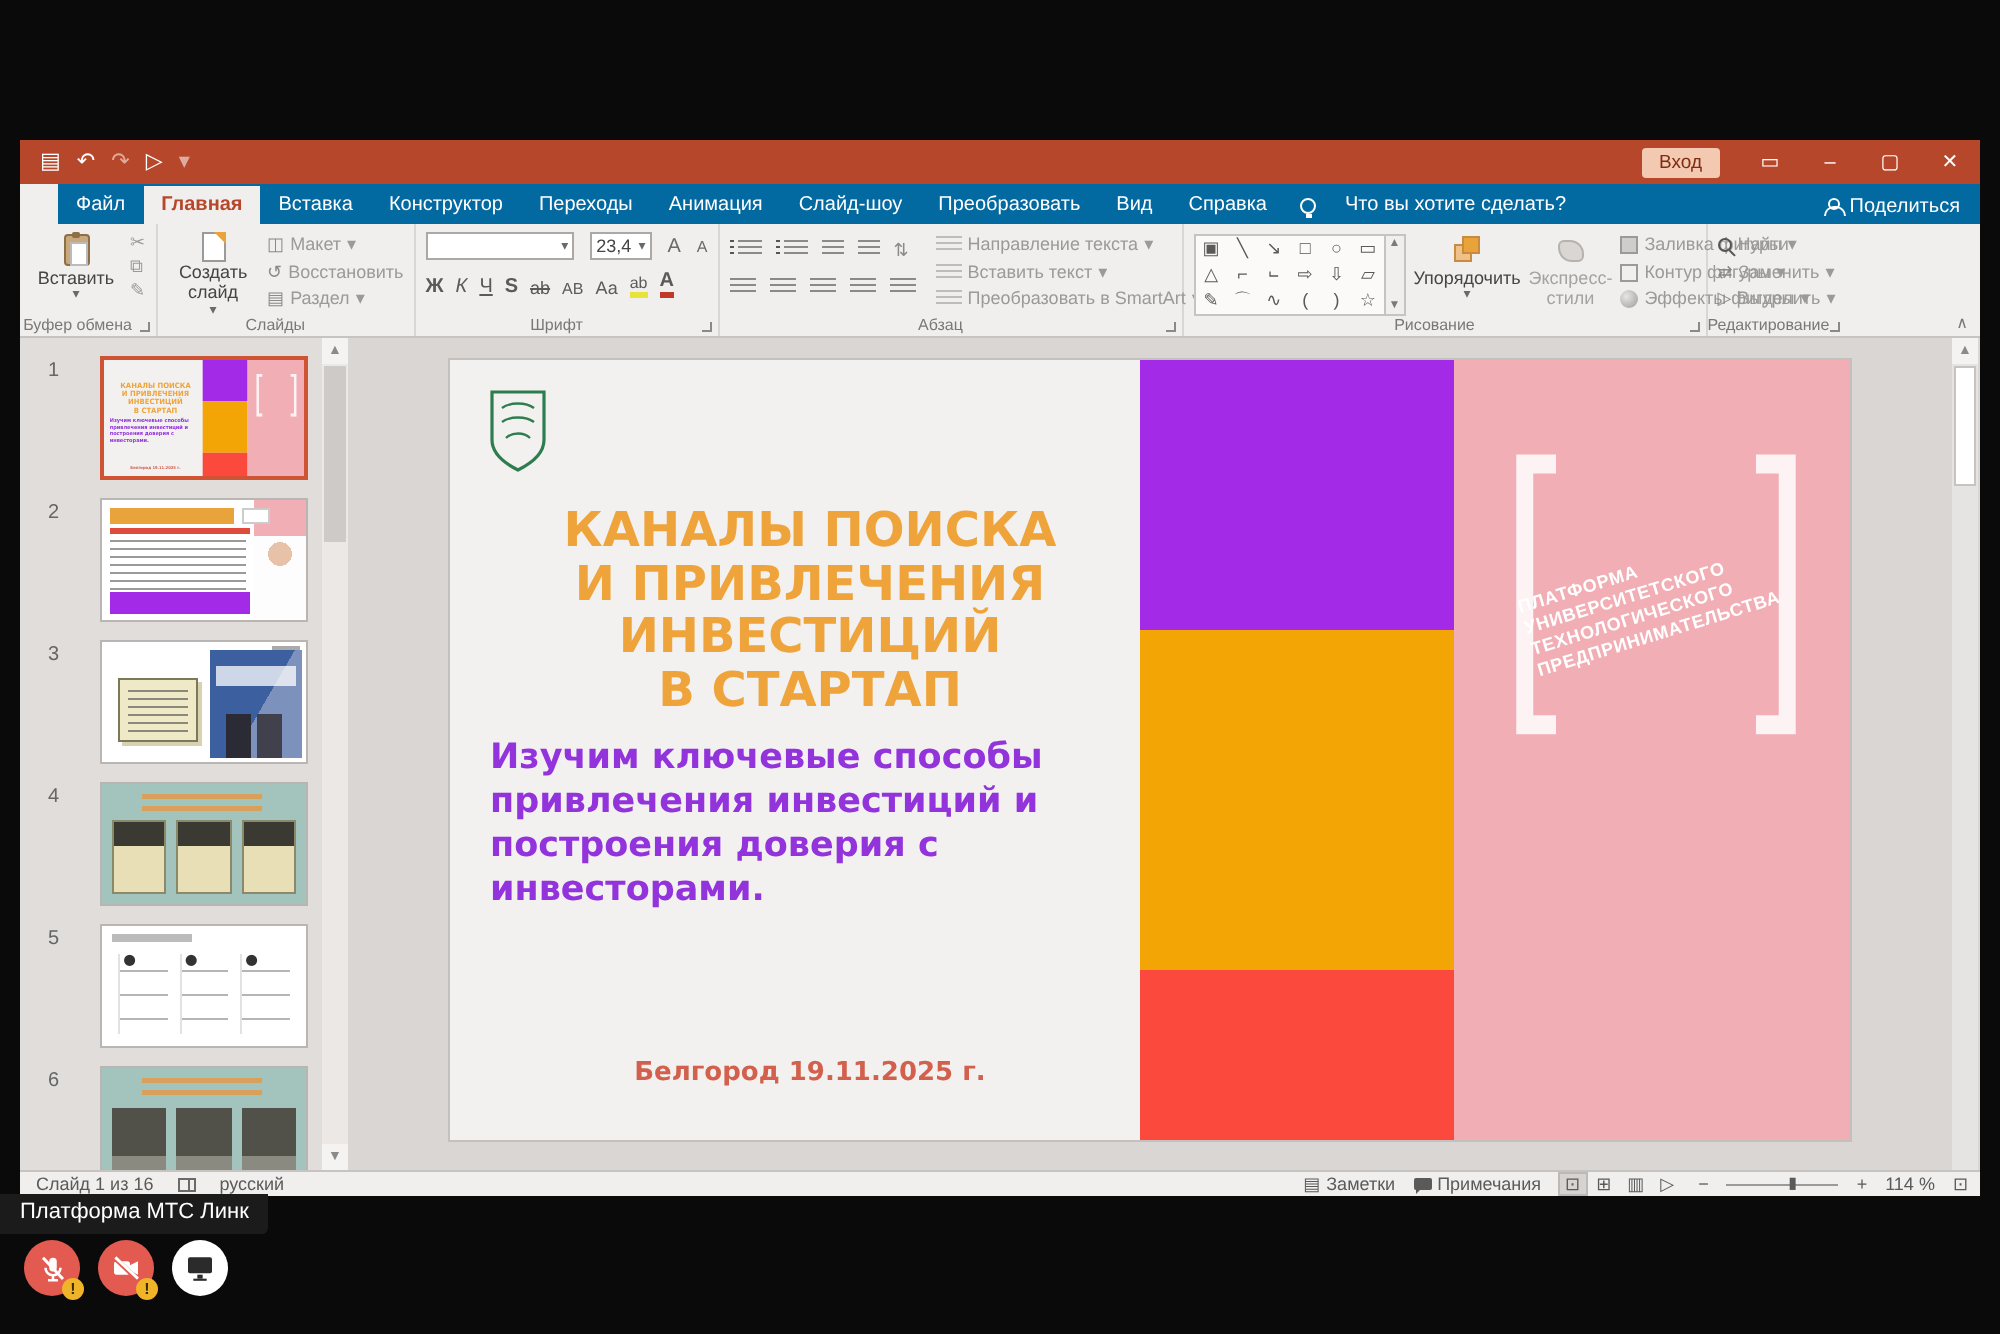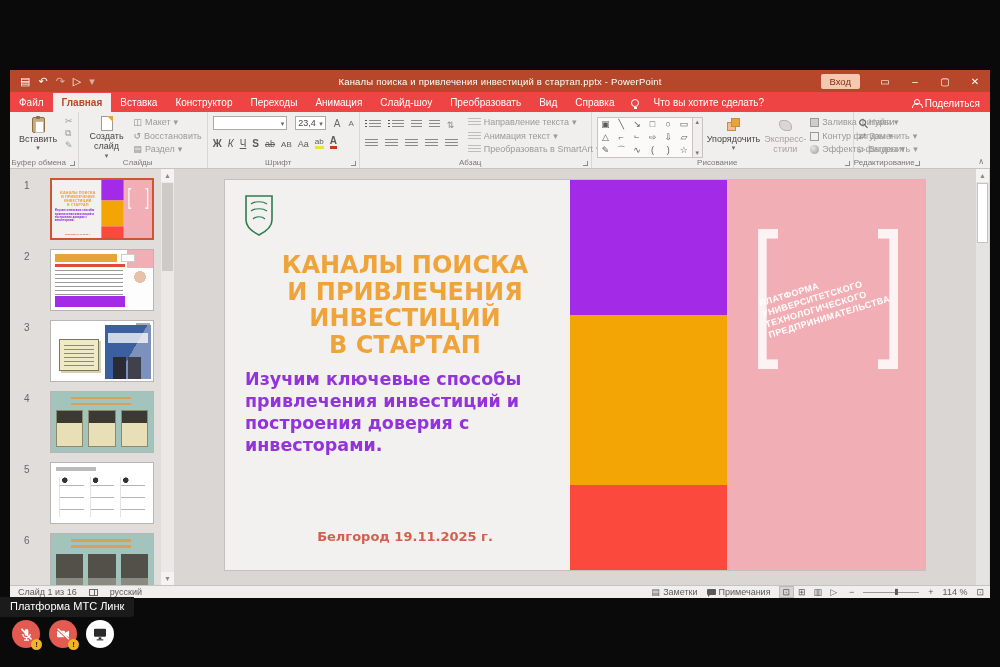--- a/index.html
+++ b/index.html
@@ -17,22 +17,22 @@
   .qat span { cursor:default; line-height:1; }
   .qat .dim { opacity:.55; }
   .win-title { position:absolute; left:0; right:0; text-align:center; font-size:9.5px; letter-spacing:.2px; }
   .tb-right { position:absolute; right:0; top:0; height:22px; display:flex; align-items:center; gap:0; z-index:2; }
   .signin-btn { background:#F3C9B1; color:#7E2D12; font-size:9.5px; padding:2px 9px;
     border-radius:2px; margin-right:10px; }
   .winctl { width:30px; height:22px; display:flex; align-items:center; justify-content:center;
     font-size:10px; color:#fff; }
 
   
-  .tabbar { position:relative; height:20px; background:#ef4444; display:flex;
-    align-items:flex-end; color:#fff; font-size:10px; }
+  .tabbar { position:relative; height:20px; background:#0369a1; display:flex;
+    align-items:flex-end; color:#fff; font-size:10px;margin-left:19px; }
   .tab { padding:4px 9px 4px; white-space:nowrap; }
   .tab.active { background:#F1EFEE; color:#B7472A; font-weight:bold; }
   .tellme { display:flex; align-items:center; gap:14px; padding:0 8px 4px; }
   .bulb { width:8px; height:8px; border:1px solid #fff; border-radius:50%; position:relative; }
   .bulb::after { content:""; position:absolute; left:1.5px; bottom:-3px; width:3px; height:2px; background:#fff; }
   .share { position:absolute; right:10px; bottom:3px; display:flex; align-items:center; gap:4px; font-size:10px; }
   .person { width:9px; height:9px; position:relative; }
   .person::before { content:""; position:absolute; left:2.5px; top:0; width:4px; height:4px; border:1px solid #fff; border-radius:50%; }
   .person::after { content:""; position:absolute; left:0; bottom:0; width:9px; height:4px; border:1px solid #fff; border-bottom:none; border-radius:5px 5px 0 0; }
 
@@ -199,21 +199,20 @@
 <div class="ppt-window">
 
   <div class="titlebar">
     <div class="qat">
       <span>▤</span>
       <span>↶</span>
       <span class="dim">↷</span>
       <span>▷</span>
       <span class="dim">▾</span>
     </div>
-    <div class="win-title">Каналы поиска и привлечения инвестиций в стартап.pptx - PowerPoint</div>
     <div class="tb-right">
       <span class="signin-btn">Вход</span>
       <span class="winctl">▭</span>
       <span class="winctl">–</span>
       <span class="winctl">▢</span>
       <span class="winctl">✕</span>
     </div>
   </div>
 
   <div class="tabbar">
@@ -330,21 +329,21 @@
         </div>
       </div>
       <div class="minicol" style="padding-left:6px;">
         <div class="srow gray">
           <span class="lines-icon" style="opacity:.5"></span>
           <span>Направление текста</span>
           <span class="caret">▾</span>
         </div>
         <div class="srow gray">
           <span class="lines-icon" style="opacity:.5"></span>
-          <span>Анимация текст</span>
+          <span>Вставить текст</span>
           <span class="caret">▾</span>
         </div>
         <div class="srow gray">
           <span class="lines-icon" style="opacity:.5"></span>
           <span>Преобразовать в SmartArt</span>
           <span class="caret">▾</span>
         </div>
       </div>
       <div class="glabel">Абзац</div>
       <div class="dlg"></div>

